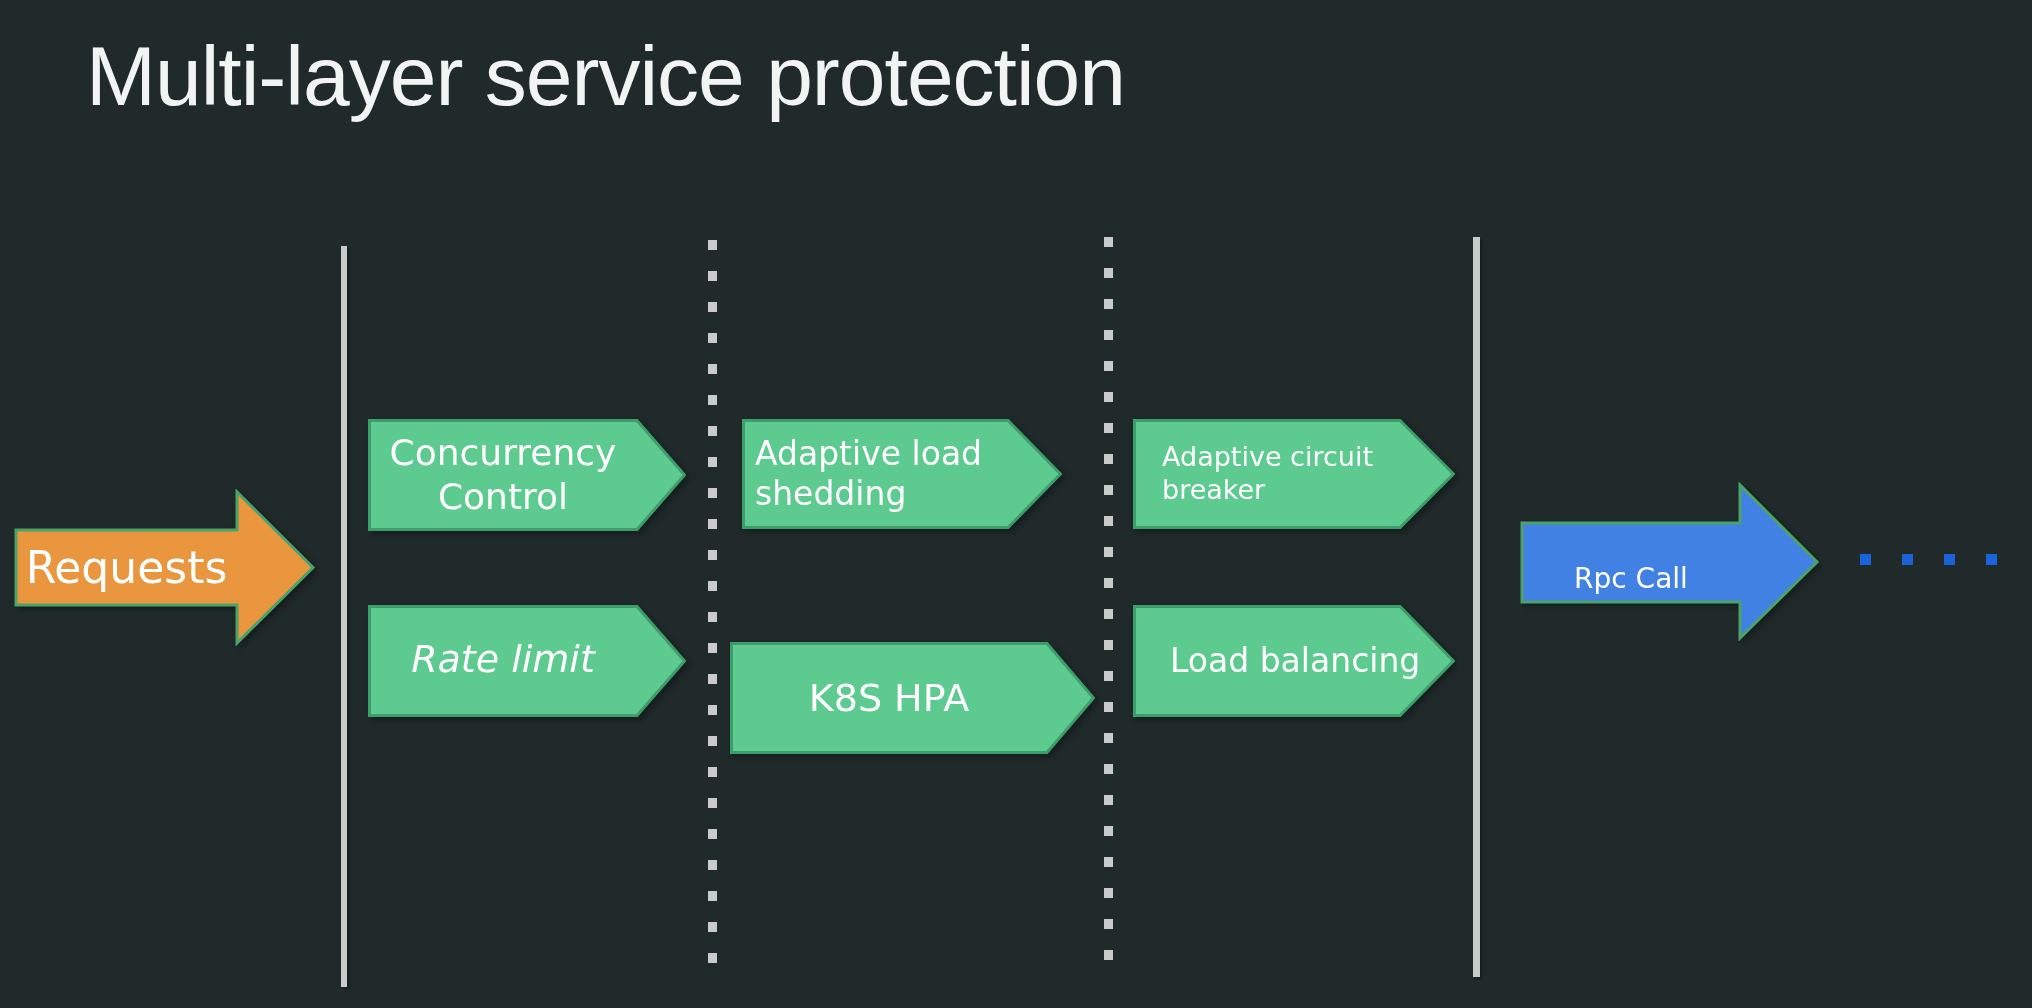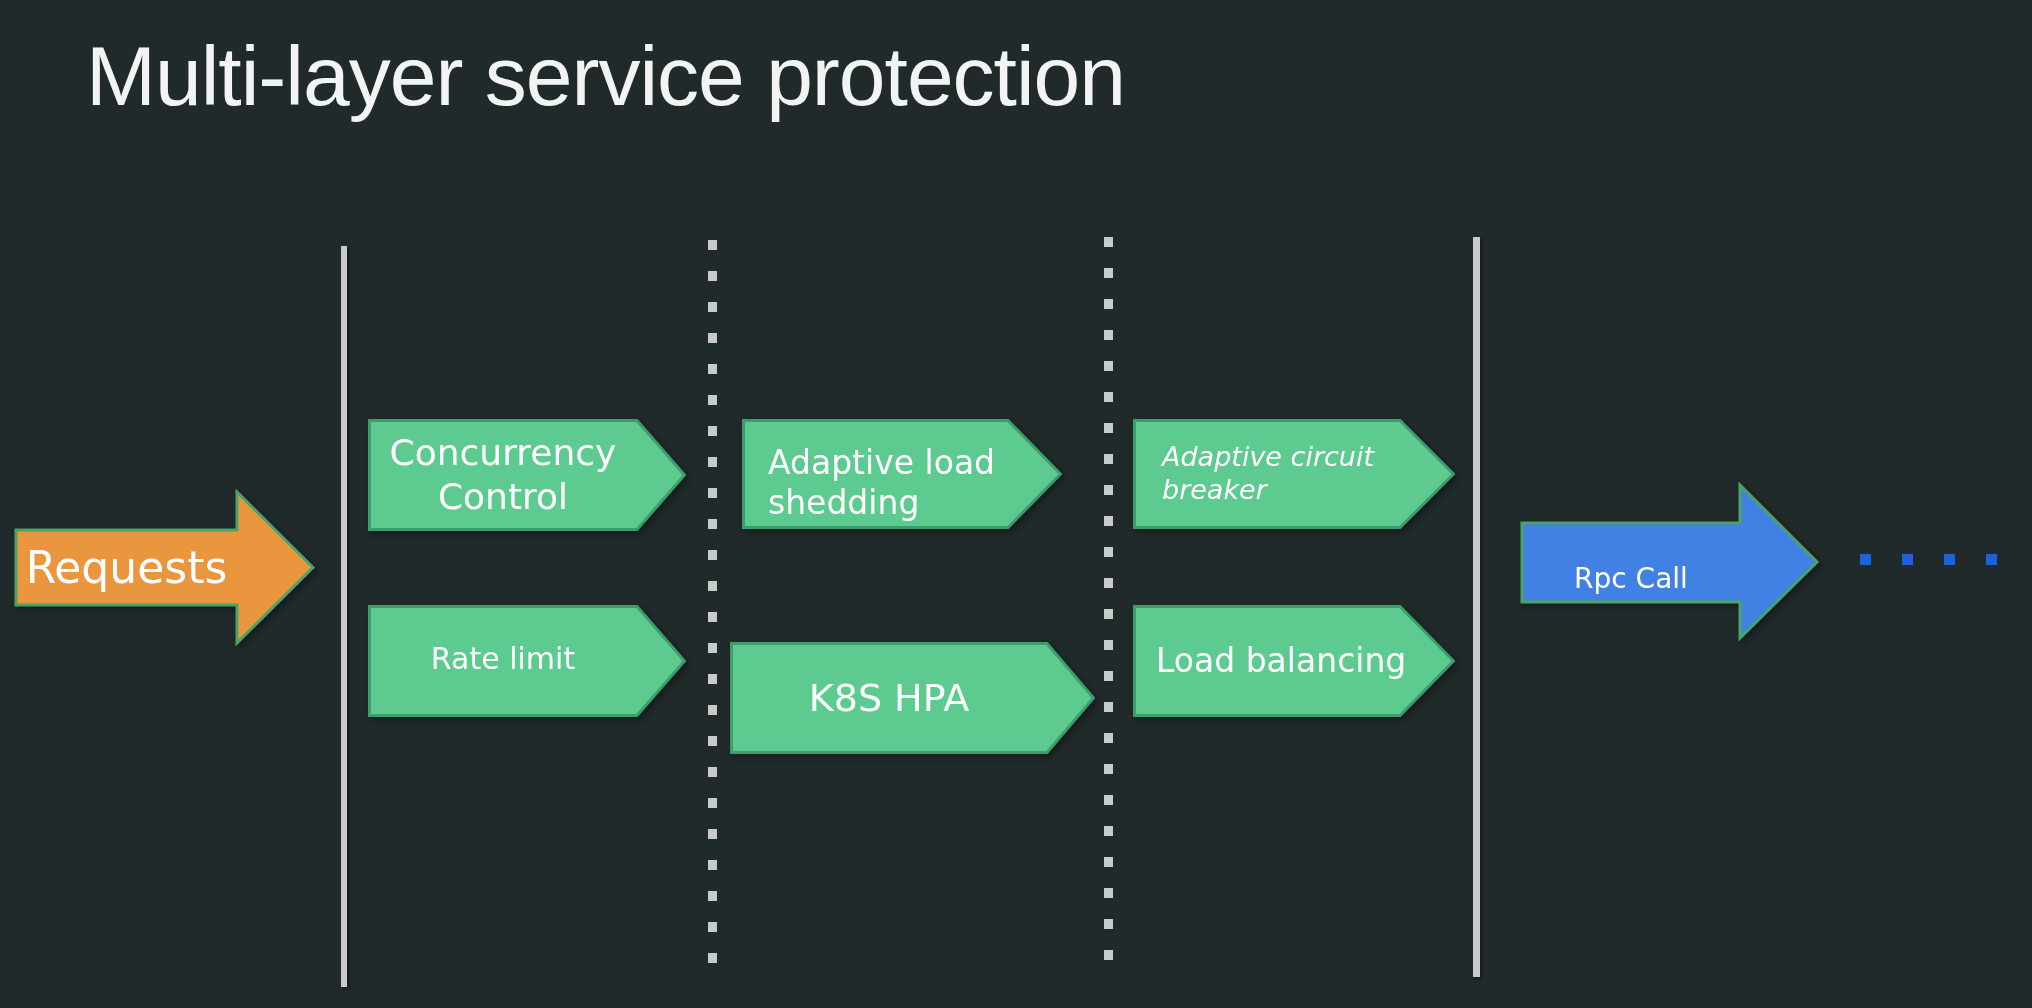--- a/index.html
+++ b/index.html
@@ -70,49 +70,49 @@
     <svg width="318" height="112" viewBox="0 0 318 112">
       <polygon class="green-poly" points="1.5,1.5 269,1.5 316.5,56 269,110.5 1.5,110.5"></polygon>
     </svg>
     <div class="label" style="left:1px;top:1px;width:268px;height:110px;font-size:36px;">Concurrency Control</div>
   </div>
 
   <div class="arrow" style="left:368px;top:605px;width:318px;height:112px;">
     <svg width="318" height="112" viewBox="0 0 318 112">
       <polygon class="green-poly" points="1.5,1.5 269,1.5 316.5,56 269,110.5 1.5,110.5"></polygon>
     </svg>
-    <div class="label nowrap" style="left:1px;top:1px;width:268px;height:106px;font-size:30px;">Rate limit</div>
+    <div class="label nowrap" style="left:1px;top:1px;width:268px;height:106px;font-size:38px;font-style:italic;">Rate limit</div>
   </div>
 
   <div class="arrow" style="left:742px;top:419px;width:320px;height:110px;">
     <svg width="320" height="110" viewBox="0 0 320 110">
       <polygon class="green-poly" points="1.5,1.5 266,1.5 318.5,55 266,108.5 1.5,108.5"></polygon>
     </svg>
-    <div class="label left" style="left:1px;top:10px;width:265px;height:108px;font-size:33px;padding-left:25px;">Adaptive load shedding</div>
+    <div class="label left" style="left:1px;top:1px;width:265px;height:108px;font-size:33px;padding-left:12px;">Adaptive load shedding</div>
   </div>
 
   <div class="arrow" style="left:730px;top:605px;width:365px;height:112px;margin-top:37px;">
     <svg width="365" height="112" viewBox="0 0 365 112">
       <polygon class="green-poly" points="1.5,1.5 317,1.5 363.5,56 317,110.5 1.5,110.5"></polygon>
     </svg>
     <div class="label nowrap" style="left:1px;top:1px;width:316px;height:110px;font-size:38px;">K8S HPA</div>
   </div>
 
   <div class="arrow" style="left:1133px;top:419px;width:322px;height:110px;">
     <svg width="322" height="110" viewBox="0 0 322 110">
       <polygon class="green-poly" points="1.5,1.5 267,1.5 320.5,55 267,108.5 1.5,108.5"></polygon>
     </svg>
-    <div class="label left" style="left:1px;top:1px;width:266px;height:108px;font-size:27px;padding-left:28px;font-style:italic;">Adaptive circuit breaker</div>
+    <div class="label left" style="left:1px;top:1px;width:266px;height:108px;font-size:27px;padding-left:28px;">Adaptive circuit breaker</div>
   </div>
 
   <div class="arrow" style="left:1133px;top:605px;width:322px;height:112px;">
     <svg width="322" height="112" viewBox="0 0 322 112">
       <polygon class="green-poly" points="1.5,1.5 267,1.5 320.5,56 267,110.5 1.5,110.5"></polygon>
     </svg>
-    <div class="label left nowrap" style="left:1px;top:1px;width:266px;height:110px;font-size:33px;padding-left:22px;">Load balancing</div>
+    <div class="label left nowrap" style="left:1px;top:1px;width:266px;height:110px;font-size:33px;padding-left:36px;">Load balancing</div>
   </div>
 
   <div class="arrow" style="left:1519px;top:482px;width:301px;height:159px;">
     <svg width="301" height="159" viewBox="0 0 301 159">
       <polygon class="blue-poly" points="3,41 221,41 221,3 298,80 221,156 221,120 3,120"></polygon>
     </svg>
     <div class="label nowrap" style="left:3px;top:58px;width:218px;height:79px;font-size:28px;">Rpc Call</div>
   </div>
 
   <div class="trail">

